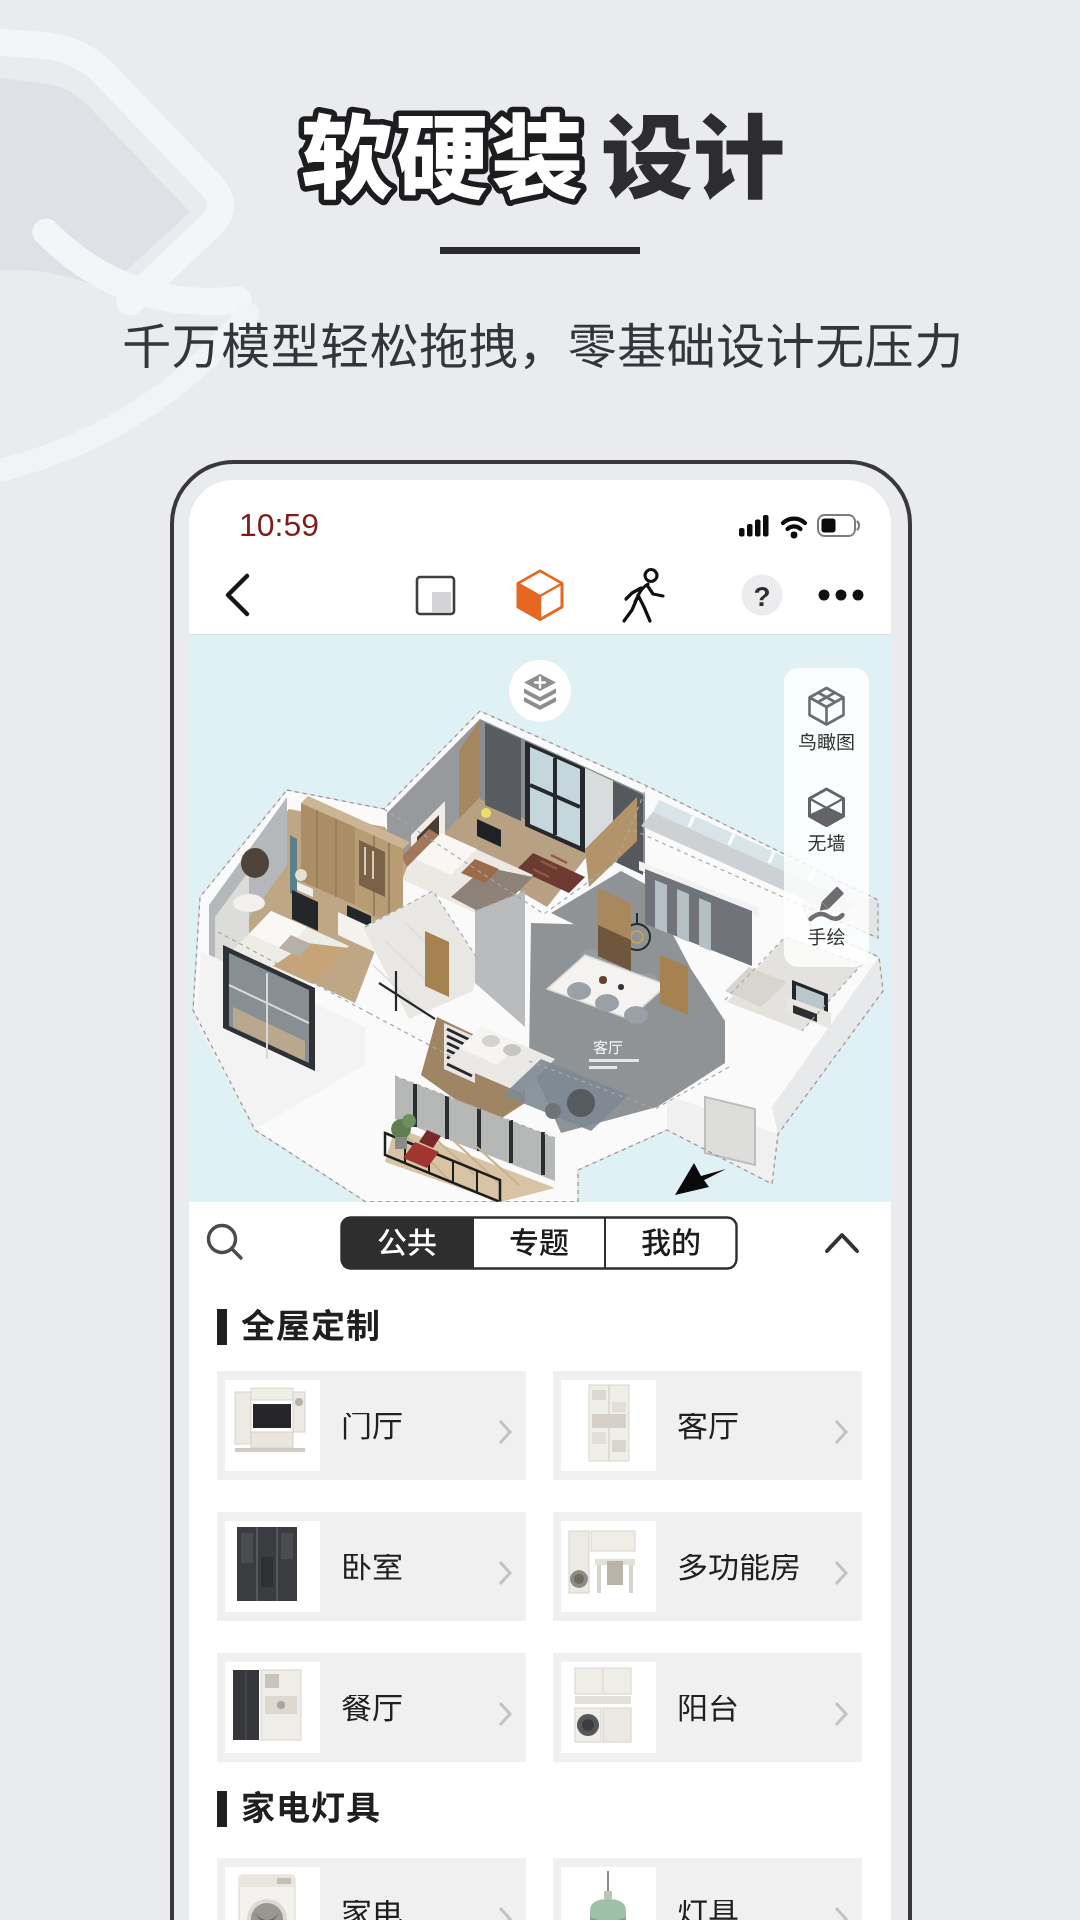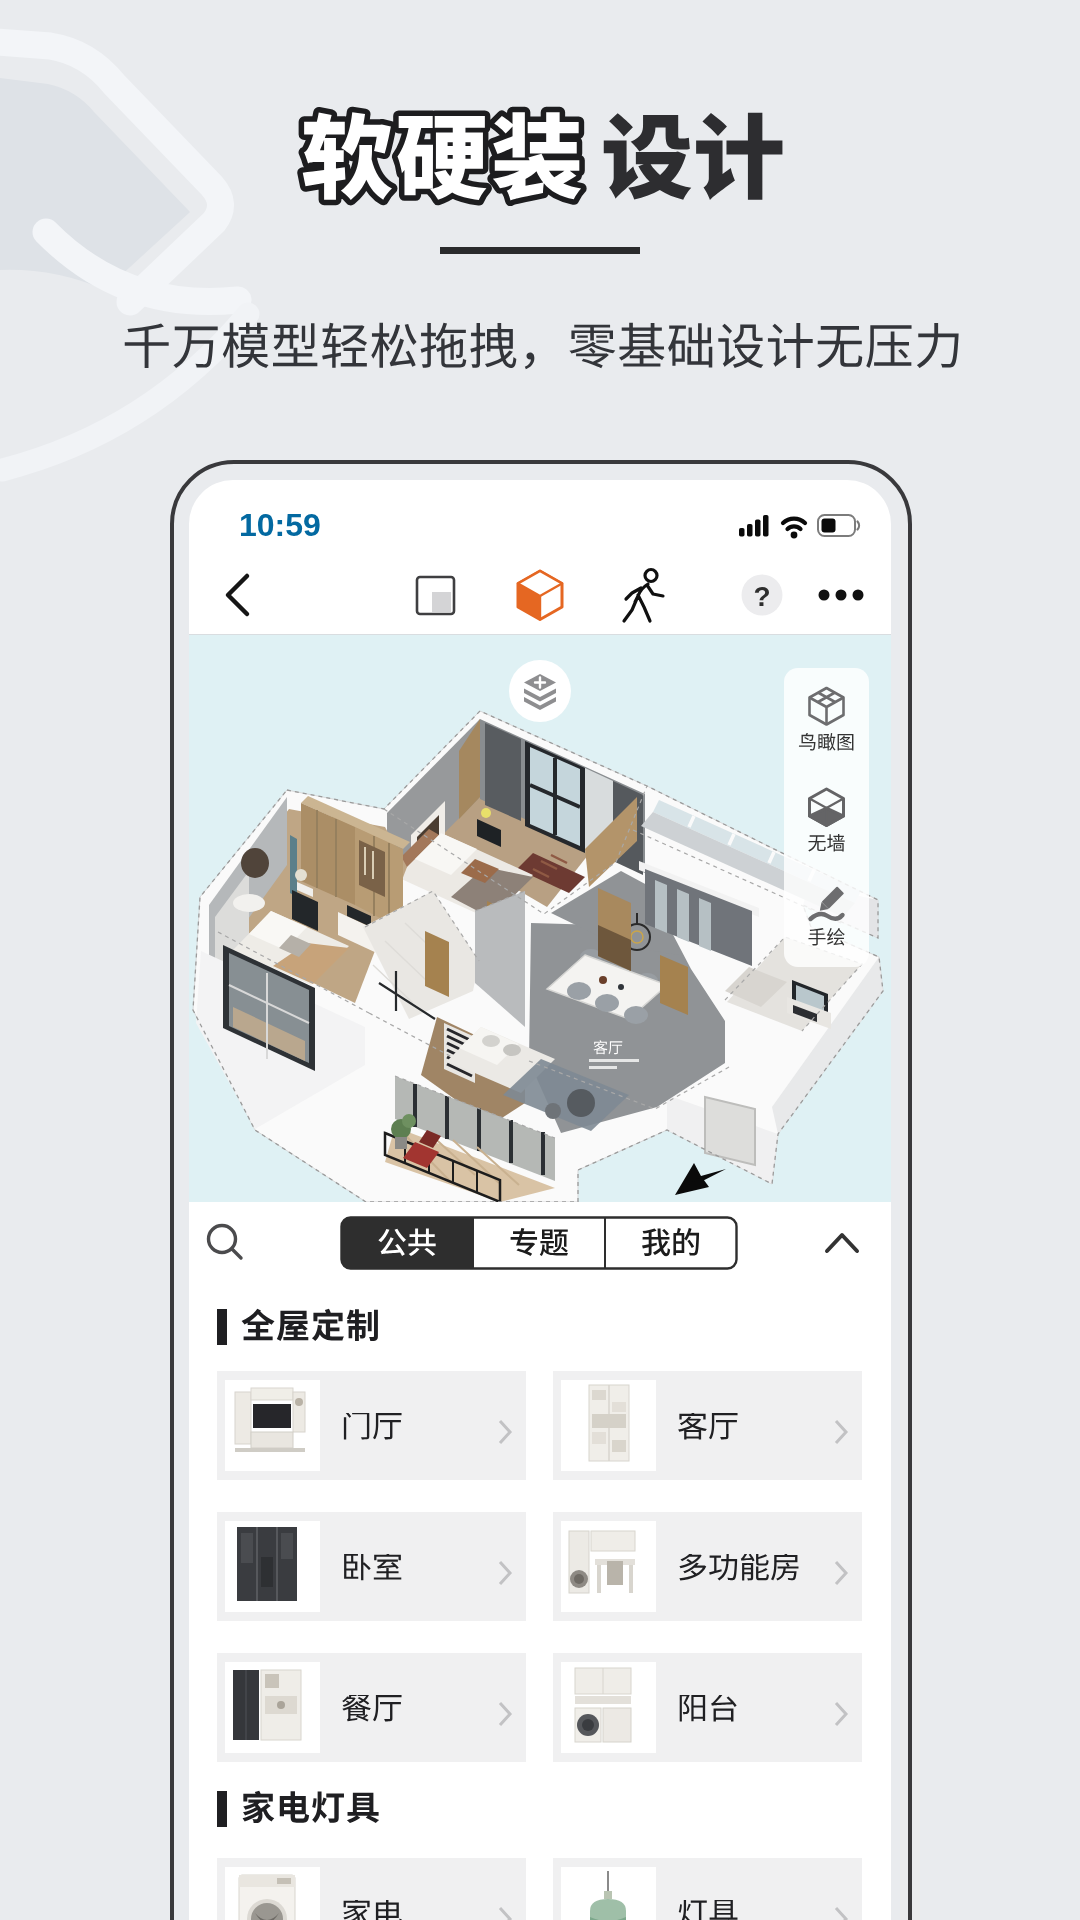--- a/index.html
+++ b/index.html
@@ -21,21 +21,21 @@
     </g>
 <rect x="440" y="247" width="200" height="7" fill="#2a2a2c"></rect>
 </svg>
 <svg class="abs" style="left:0;top:300px" width="1080" height="120" viewBox="0 0 1080 120">
     <g transform="translate(122.2,64)">
       <path d="M38.857 -40.523C31.115000000000002 -38.073 17.101 -36.113 5.194 -34.986000000000004C5.586 -34.153 6.125 -32.683 6.223 -31.752000000000002C11.417 -32.193 17.003 -32.83 22.442 -33.565000000000005V-21.805H2.548V-18.228H22.442V3.92H26.313000000000002V-18.228H46.501000000000005V-21.805H26.313000000000002V-34.153C32.046 -35.084 37.436 -36.162 41.699 -37.436Z M52.538 -37.485V-33.859H65.81700000000001C65.474 -21.266000000000002 64.788 -6.027 51.166 1.1760000000000002C52.097 1.862 53.273 3.0380000000000003 53.861 4.018C63.563 -1.372 67.189 -10.633000000000001 68.61 -20.286H87.083C86.348 -7.203 85.515 -1.8130000000000002 84.045 -0.441C83.457 0.098 82.869 0.196 81.693 0.14700000000000002C80.419 0.14700000000000002 76.842 0.14700000000000002 73.167 -0.196C73.902 0.8330000000000001 74.392 2.3520000000000003 74.441 3.43C77.822 3.6260000000000003 81.25200000000001 3.6750000000000003 83.114 3.528C84.976 3.43 86.201 3.0380000000000003 87.328 1.764C89.239 -0.245 90.12100000000001 -6.174 90.95400000000001 -22.05C91.003 -22.54 91.003 -23.863 91.003 -23.863H69.051C69.394 -27.244 69.541 -30.625 69.639 -33.859H95.511V-37.485Z M122.128 -20.433H139.18V-16.905H122.128ZM122.128 -26.558H139.18V-23.128H122.128ZM134.868 -41.160000000000004V-37.093H127.322V-41.160000000000004H123.843V-37.093H116.64V-33.957H123.843V-30.282H127.322V-33.957H134.868V-30.282H138.445V-33.957H145.305V-37.093H138.445V-41.160000000000004ZM118.69800000000001 -29.351000000000003V-14.161000000000001H128.69400000000002C128.498 -12.691 128.302 -11.368 127.959 -10.094000000000001H115.66V-6.958H126.881C125.019 -3.185 121.491 -0.5880000000000001 114.288 0.98C114.974 1.715 115.905 3.087 116.248 3.92C124.774 1.862 128.743 -1.6660000000000001 130.703 -6.86C133.153 -1.47 137.71 2.205 144.07999999999998 3.92C144.57 2.9890000000000003 145.55 1.617 146.334 0.882C140.797 -0.29400000000000004 136.583 -2.9890000000000003 134.231 -6.958H145.207V-10.094000000000001H131.63400000000001C131.879 -11.368 132.124 -12.74 132.27100000000002 -14.161000000000001H142.757V-29.351000000000003ZM107.575 -41.160000000000004V-31.703000000000003H101.45V-28.273H107.575V-28.224C106.252 -21.560000000000002 103.41 -13.769 100.568 -9.653C101.205 -8.771 102.087 -7.154 102.528 -6.0760000000000005C104.39 -8.967 106.154 -13.426 107.575 -18.228V3.871H111.103V-21.364C112.426 -18.767 113.945 -15.631 114.582 -14.014000000000001L116.934 -16.66C116.101 -18.179000000000002 112.377 -24.304000000000002 111.103 -26.215V-28.273H116.15V-31.703000000000003H111.103V-41.160000000000004Z M179.615 -38.367000000000004V-21.952H182.996V-38.367000000000004ZM188.778 -40.866V-18.963C188.778 -18.326 188.582 -18.13 187.798 -18.081C187.063 -18.032 184.613 -18.032 181.82 -18.13C182.359 -17.150000000000002 182.849 -15.729000000000001 183.04500000000002 -14.749C186.524 -14.749 188.925 -14.798 190.395 -15.386000000000001C191.865 -15.925 192.257 -16.856 192.257 -18.914V-40.866ZM167.512 -35.917V-29.155H161.436V-29.449V-35.917ZM151.783 -29.155V-25.872H157.761C157.222 -22.589000000000002 155.605 -19.257 151.391 -16.66C152.077 -16.17 153.302 -14.798 153.792 -14.112C158.79 -17.199 160.652 -21.609 161.191 -25.872H167.512V-15.337H170.99099999999999V-25.872H176.577V-29.155H170.99099999999999V-35.917H175.548V-39.151H153.4V-35.917H158.055V-29.498V-29.155ZM171.383 -16.268V-10.829H155.899V-7.448H171.383V-1.225H150.803V2.205H195.148V-1.225H175.156V-7.448H190.052V-10.829H175.156V-16.268Z M201.969 -16.268C202.361 -16.66 203.88 -16.954 205.546 -16.954H210.005V-9.898L199.96 -8.183L200.744 -4.606L210.005 -6.4190000000000005V3.6750000000000003H213.435V-7.105L218.923 -8.232000000000001L218.727 -11.466000000000001L213.435 -10.486V-16.954H218.38400000000001V-20.286H213.435V-27.881H210.005V-20.286H205.252C206.624 -23.667 207.996 -27.685000000000002 209.172 -31.899H218.825V-35.378H210.054C210.495 -37.044000000000004 210.838 -38.759 211.181 -40.425000000000004L207.604 -41.160000000000004C207.359 -39.249 206.967 -37.289 206.526 -35.378H200.401V-31.899H205.693C204.713 -27.93 203.635 -24.696 203.145 -23.471C202.312 -21.315 201.675 -19.747 200.842 -19.502000000000002C201.234 -18.62 201.773 -16.954 201.969 -16.268ZM221.128 -38.563V-35.182H236.808C232.839 -28.959 225.489 -23.716 218.531 -21.021C219.315 -20.286 220.393 -18.914 220.883 -18.032C224.607 -19.649 228.38 -21.805 231.81 -24.5C235.828 -22.54 240.238 -20.041 242.639 -18.277L244.844 -21.217000000000002C242.541 -22.785 238.327 -24.990000000000002 234.505 -26.803C237.739 -29.841 240.483 -33.369 242.296 -37.436L239.748 -38.71L239.013 -38.563ZM221.373 -16.268V-12.887H230.144V-0.882H218.58V2.548H244.648V-0.882H233.81900000000002V-12.887H242.541V-16.268Z M274.058 -39.543C272.539 -32.34 269.844 -25.431 266.071 -21.07C266.953 -20.580000000000002 268.668 -19.453 269.354 -18.865000000000002C273.127 -23.618000000000002 276.116 -31.017 277.88 -38.857ZM286.014 -40.082 282.535 -39.298C284.69100000000003 -30.87 287.288 -24.696 291.502 -19.012C292.041 -20.041 293.315 -21.315 294.344 -22.05C290.62 -26.901 288.023 -32.487 286.014 -40.082ZM257.251 -41.160000000000004V-30.772000000000002H249.754V-27.342000000000002H256.908C255.34 -20.580000000000002 252.253 -12.789 249.068 -8.722C249.754 -7.791 250.636 -6.174 251.028 -5.194C253.331 -8.428 255.585 -13.769 257.251 -19.306V3.871H260.828V-20.384C262.396 -17.64 264.16 -14.406 264.993 -12.593L267.541 -15.582C266.61 -17.101 262.494 -23.177 260.828 -25.333000000000002V-27.342000000000002H267.002V-30.772000000000002H260.828V-41.160000000000004ZM283.515 -12.005C284.838 -9.555 286.259 -6.713 287.435 -4.018L272.98 -2.3520000000000003C276.312 -8.575000000000001 279.497 -16.464000000000002 281.751 -24.01L277.88 -25.431C275.822 -17.101 271.853 -8.036 270.53 -5.684C269.354 -3.234 268.374 -1.617 267.394 -1.274C267.835 -0.29400000000000004 268.472 1.568 268.668 2.3520000000000003C270.089 1.715 272.147 1.372 288.758 -0.784C289.297 0.539 289.738 1.764 290.032 2.842L293.462 1.274C292.286 -2.45 289.248 -8.624 286.602 -13.279Z M305.134 -41.111000000000004V-31.262H298.862V-27.832H305.134V-16.905L298.421 -14.945L299.352 -11.368L305.134 -13.23V-0.686C305.134 0.0 304.889 0.196 304.252 0.196C303.664 0.245 301.753 0.245 299.646 0.196C300.136 1.225 300.626 2.793 300.724 3.724C303.86 3.773 305.771 3.6260000000000003 306.996 2.9890000000000003C308.221 2.4010000000000002 308.662 1.372 308.662 -0.686V-14.406L314.003 -16.17L313.513 -19.551000000000002L308.662 -17.983V-27.832H313.709V-31.262H308.662V-41.111000000000004ZM321.304 -41.209C319.589 -34.986000000000004 316.551 -29.008000000000003 312.729 -25.137C313.562 -24.647000000000002 315.081 -23.52 315.718 -22.981C317.678 -25.137 319.491 -27.881 321.059 -30.968H343.648V-34.300000000000004H322.627C323.46 -36.26 324.195 -38.318000000000005 324.832 -40.376000000000005ZM319.05 -25.48V-17.150000000000002L314.003 -15.190000000000001L315.13 -12.103L319.05 -13.622V-2.205C319.05 2.3520000000000003 320.569 3.528 326.008 3.528C327.233 3.528 336.494 3.528 337.817 3.528C342.374 3.528 343.501 1.8130000000000002 344.04 -3.92C343.011 -4.1160000000000005 341.639 -4.606 340.806 -5.194C340.561 -0.5880000000000001 340.12 0.29400000000000004 337.621 0.29400000000000004C335.661 0.29400000000000004 327.674 0.29400000000000004 326.155 0.29400000000000004C322.97 0.29400000000000004 322.382 -0.14700000000000002 322.382 -2.205V-14.945L328.311 -17.248V-4.361H331.594V-18.522000000000002L337.523 -20.825C337.523 -14.994 337.474 -10.780000000000001 337.327 -10.045C337.18 -9.261000000000001 336.837 -9.114 336.249 -9.114C335.759 -9.114 334.436 -9.114 333.456 -9.163C333.897 -8.379 334.19100000000003 -6.958 334.289 -5.929C335.46500000000003 -5.929 337.131 -5.978000000000001 338.258 -6.272C339.581 -6.615 340.414 -7.497 340.561 -9.261000000000001C340.70799999999997 -10.682 340.757 -16.856 340.806 -23.618000000000002L340.953 -24.206L338.601 -25.137L337.964 -24.647000000000002L337.719 -24.402L331.594 -22.05V-29.449H328.311V-20.776L322.382 -18.473V-25.48Z M354.34 -41.111000000000004V-31.262H348.852V-27.832H354.34V-16.905C351.988 -16.17 349.881 -15.582 348.117 -15.141L349.097 -11.515L354.34 -13.23V-0.441C354.34 0.196 354.095 0.392 353.507 0.392C352.968 0.392 351.253 0.392 349.293 0.343C349.783 1.323 350.224 2.94 350.371 3.822C353.262 3.822 355.026 3.724 356.153 3.136C357.329 2.548 357.77 1.5190000000000001 357.77 -0.49V-14.357000000000001L363.111 -16.121000000000002L362.621 -19.502000000000002L357.77 -17.983V-27.832H362.866V-31.262H357.77V-41.111000000000004ZM387.17 -13.524000000000001C385.847 -11.564 384.132 -9.8 382.074 -8.183C381.486 -10.241 380.947 -12.544 380.506 -15.141H390.649V-35.035000000000004H378.987V-41.111000000000004H375.312L375.41 -35.035000000000004H364.777V-12.495000000000001H368.256V-15.141H376.929C377.468 -11.76 378.154 -8.722 378.987 -6.125C374.332 -3.3320000000000003 368.599 -1.323 362.719 0.0C363.405 0.8330000000000001 364.483 2.45 364.826 3.283C370.265 1.8130000000000002 375.606 -0.196 380.261 -2.891C382.221 1.421 384.96500000000003 3.92 388.64 3.92C392.217 3.92 393.491 1.862 394.128 -5.096C393.246 -5.390000000000001 391.923 -6.174 391.188 -6.909000000000001C390.894 -1.421 390.355 0.392 388.934 0.392C386.68 0.392 384.769 -1.47 383.299 -4.851C386.23900000000003 -6.958 388.787 -9.359 390.698 -12.201ZM368.256 -31.85H375.508L375.753 -26.705000000000002H368.256ZM368.256 -18.326V-23.618000000000002H375.949C376.096 -21.805 376.29200000000003 -20.041 376.488 -18.326ZM387.121 -23.618000000000002V-18.326H380.065C379.869 -19.992 379.673 -21.756 379.526 -23.618000000000002ZM387.121 -26.705000000000002H379.281L379.085 -31.85H387.121Z M403.693 5.243C408.838 3.43 412.17 -0.5880000000000001 412.17 -5.88C412.17 -9.31 410.7 -11.515 408.005 -11.515C405.996 -11.515 404.281 -10.290000000000001 404.281 -7.987C404.281 -5.684 405.947 -4.508 407.956 -4.508L408.789 -4.606C408.544 -1.225 406.388 1.078 402.615 2.646Z M454.957 -28.469V-26.166H465.59V-28.469ZM453.879 -23.569000000000003V-21.168H465.639V-23.569000000000003ZM474.116 -23.569000000000003V-21.168H486.219V-23.569000000000003ZM474.116 -28.469V-26.166H484.994V-28.469ZM449.224 -33.614000000000004V-25.039H452.556V-31.066000000000003H468.04V-23.471H471.666V-31.066000000000003H487.395V-25.039H490.825V-33.614000000000004H471.666V-36.407000000000004H487.885V-39.2H452.066V-36.407000000000004H468.04V-33.614000000000004ZM466.57 -14.602C468.04 -13.426 469.755 -11.809000000000001 470.686 -10.584H453.879V-7.791H480.633C477.791 -5.782 473.92 -3.6750000000000003 470.735 -2.3520000000000003C467.452 -3.479 464.022 -4.508 461.082 -5.243L459.514 -2.891C466.08 -1.078 474.606 2.0580000000000003 478.967 4.312L480.584 1.568C479.016 0.784 477.007 -0.049 474.753 -0.931C478.918 -3.0380000000000003 483.818 -6.125 486.66 -9.114L484.308 -10.780000000000001L483.769 -10.584H471.372L473.332 -12.054C472.352 -13.279 470.49 -15.043000000000001 468.873 -16.17ZM470.735 -22.295C465.443 -18.326 455.594 -14.896 447.215 -13.132C447.999 -12.348 448.832 -11.221 449.273 -10.388C456.035 -12.005 463.63 -14.651 469.412 -17.934C474.998 -14.945 484.21 -11.956000000000001 490.825 -10.633000000000001C491.315 -11.466000000000001 492.344 -12.838000000000001 493.079 -13.573C486.415 -14.700000000000001 477.35 -17.101 472.156 -19.6L473.528 -20.580000000000002Z M528.516 -41.111000000000004V-36.407000000000004H510.68V-41.160000000000004H507.005V-36.407000000000004H499.508V-33.32H507.005V-17.591H497.254V-14.455H507.936C505.094 -10.976 500.782 -7.889 496.764 -6.272C497.548 -5.586 498.626 -4.312 499.165 -3.43C503.918 -5.684 508.916 -9.849 511.954 -14.455H527.438C530.427 -10.094000000000001 535.229 -6.027 539.933 -4.018C540.521 -4.9 541.599 -6.223 542.383 -6.909000000000001C538.267 -8.379 534.102 -11.221 531.309 -14.455H541.795V-17.591H532.24V-33.32H539.639V-36.407000000000004H532.24V-41.111000000000004ZM510.68 -33.32H528.516V-30.037000000000003H510.68ZM517.54 -12.887V-8.771H507.495V-5.7330000000000005H517.54V-0.539H501.076V2.597H538.218V-0.539H521.264V-5.7330000000000005H531.554V-8.771H521.264V-12.887ZM510.68 -27.293000000000003H528.516V-23.863H510.68ZM510.68 -21.07H528.516V-17.591H510.68Z M546.999 -38.563V-35.182H552.977C551.605 -27.685000000000002 549.4 -20.727 545.921 -16.072C546.509 -15.092 547.342 -13.034 547.587 -12.103C548.518 -13.328000000000001 549.4 -14.651 550.184 -16.121000000000002V1.6660000000000001H553.32V-2.254H562.581V-23.471H553.418C554.692 -27.146 555.721 -31.115000000000002 556.505 -35.182H563.708V-38.563ZM553.32 -20.139H559.445V-5.537H553.32ZM565.178 -17.150000000000002V0.8330000000000001H586.542V3.43H590.07V-17.150000000000002H586.542V-2.744H579.486V-20.629H588.796V-36.505H585.317V-23.912000000000003H579.486V-40.866H575.86V-23.912000000000003H569.686V-36.505H566.354V-20.629H575.86V-2.744H568.902V-17.150000000000002Z M599.978 -38.024C602.575 -35.721000000000004 605.858 -32.438 607.377 -30.331L609.876 -32.928000000000004C608.308 -34.937000000000005 605.025 -38.122 602.379 -40.278ZM596.107 -25.774V-22.246000000000002H603.016V-4.655C603.016 -2.4010000000000002 601.497 -0.784 600.566 -0.196C601.252 0.539 602.232 2.0580000000000003 602.575 2.94C603.31 1.96 604.633 0.98 613.355 -5.488C612.914 -6.223 612.326 -7.595000000000001 612.032 -8.575000000000001L606.593 -4.606V-25.774ZM618.059 -39.396V-33.957C618.059 -30.331 616.981 -26.264 610.513 -23.324C611.199 -22.736 612.473 -21.315 612.914 -20.580000000000002C619.97 -23.961000000000002 621.538 -29.253 621.538 -33.859V-35.966H630.211V-28.077C630.211 -24.353 630.897 -22.981 634.327 -22.981C634.866 -22.981 637.267 -22.981 638.002 -22.981C638.982 -22.981 640.011 -23.03 640.599 -23.226000000000003C640.452 -24.059 640.354 -25.48 640.256 -26.411C639.668 -26.264 638.639 -26.166 637.953 -26.166C637.316 -26.166 635.111 -26.166 634.572 -26.166C633.788 -26.166 633.69 -26.607 633.69 -28.028000000000002V-39.396ZM633.445 -16.072C631.681 -12.152000000000001 629.035 -8.918000000000001 625.801 -6.321000000000001C622.518 -9.016 619.921 -12.299000000000001 618.157 -16.072ZM612.816 -19.502000000000002V-16.072H615.364L614.678 -15.827C616.638 -11.319 619.431 -7.399 622.91 -4.214C619.235 -1.862 615.021 -0.245 610.709 0.735C611.395 1.5190000000000001 612.179 2.9890000000000003 612.473 3.92C617.226 2.646 621.734 0.784 625.703 -1.911C629.427 0.8330000000000001 633.886 2.842 638.933 4.067C639.374 3.0380000000000003 640.403 1.568 641.187 0.784C636.483 -0.196 632.269 -1.911 628.692 -4.214C632.857 -7.84 636.189 -12.544 638.149 -18.669L635.895 -19.649L635.258 -19.502000000000002Z M650.213 -37.975C652.957 -35.672000000000004 656.387 -32.34 657.955 -30.233L660.454 -32.977000000000004C658.788 -34.986000000000004 655.309 -38.122 652.614 -40.327ZM645.754 -25.774V-22.148H653.545V-4.557C653.545 -2.45 652.026 -0.98 651.095 -0.392C651.781 0.343 652.761 2.009 653.104 2.9890000000000003C653.888 1.96 655.26 0.882 664.521 -5.684C664.129 -6.37 663.541 -7.938000000000001 663.296 -8.918000000000001L657.269 -4.8020000000000005V-25.774ZM674.174 -41.013V-24.892H661.728V-21.119H674.174V3.92H678.045V-21.119H690.491V-24.892H678.045V-41.013Z M698.586 -37.877V-34.251000000000005H714.854C714.707 -30.772000000000002 714.56 -27.048000000000002 713.972 -23.373H695.548V-19.796H713.2860000000001C711.277 -11.368 706.524 -3.479 694.911 0.931C695.842 1.6660000000000001 696.92 2.9890000000000003 697.41 3.92C710.052 -1.127 714.952 -10.192 717.01 -19.796H718.039V-2.94C718.039 1.5190000000000001 719.4110000000001 2.793 724.507 2.793C725.5360000000001 2.793 732.543 2.793 733.67 2.793C738.374 2.793 739.55 0.735 740.04 -7.105C738.962 -7.3500000000000005 737.345 -7.987 736.463 -8.673C736.218 -1.96 735.826 -0.8330000000000001 733.425 -0.8330000000000001C731.906 -0.8330000000000001 726.026 -0.8330000000000001 724.85 -0.8330000000000001C722.351 -0.8330000000000001 721.861 -1.1760000000000002 721.861 -2.94V-19.796H739.599V-23.373H717.647C718.186 -27.048000000000002 718.431 -30.723000000000003 718.529 -34.251000000000005H736.806V-37.877Z M776.016 -13.279C778.662 -10.976 781.602 -7.6930000000000005 782.925 -5.537L785.767 -7.644C784.346 -9.751000000000001 781.406 -12.789 778.711 -15.043000000000001ZM748.135 -38.808V-22.981C748.135 -15.533000000000001 747.841 -5.341 744.068 1.911C744.901 2.254 746.469 3.3320000000000003 747.106 3.92C751.075 -3.6750000000000003 751.663 -15.141 751.663 -22.981V-35.28H789.344V-38.808ZM768.519 -32.585V-22.05H755.142V-18.571H768.519V-1.6660000000000001H751.908V1.8130000000000002H789.148V-1.6660000000000001H772.243V-18.571H786.796V-22.05H772.243V-32.585Z M812.09 -41.062000000000005V-32.585V-30.478H796.067V-26.705000000000002H811.894C811.159 -17.493000000000002 807.925 -6.713 794.597 1.225C795.528 1.862 796.851 3.234 797.439 4.1160000000000005C811.698 -4.557 815.03 -16.513 815.716 -26.705000000000002H832.523C831.543 -9.408000000000001 830.465 -2.45 828.701 -0.784C828.113 -0.14700000000000002 827.476 0.0 826.447 0.0C825.222 0.0 822.086 -0.049 818.705 -0.343C819.44 0.735 819.881 2.3520000000000003 819.979 3.43C823.017 3.577 826.153 3.6750000000000003 827.819 3.528C829.73 3.3320000000000003 830.857 2.9890000000000003 832.033 1.5190000000000001C834.238 -0.882 835.218 -8.232000000000001 836.345 -28.518C836.394 -29.057000000000002 836.443 -30.478 836.443 -30.478H815.912V-32.585V-41.062000000000005Z" fill="#33353a"></path>
     </g>
   </svg>
 <div class="abs" style="left:170px;top:460px;width:734px;height:1464px;border:4px solid #39393c;border-radius:64px 64px 0 0;background:#e9ebee"></div>
 <div class="abs" style="left:189px;top:480px;width:702px;height:1440px;border-radius:44px 44px 0 0;background:#ffffff;overflow:hidden" id="screen">
-<div class="abs" style="left:50px;top:27px;font-size:32px;font-weight:bold;color:#0369a1">10:59</div>
+<div class="abs" style="left:50px;top:27px;font-size:32px;font-weight:normal;color:#7f1d1d">10:59</div>
 <svg class="abs" style="left:550px;top:30px" width="140" height="30" viewBox="0 0 140 30">
 <g fill="#0b0b0b">
 <rect x="0" y="18" width="5.5" height="8.5" rx="1.8"></rect>
         <rect x="8" y="14" width="5.5" height="12.5" rx="1.8"></rect>
         <rect x="16" y="9.5" width="5.5" height="17" rx="1.8"></rect>
         <rect x="24" y="5" width="5.5" height="21.5" rx="1.8"></rect>
 </g>
 <g fill="none" stroke="#0b0b0b" stroke-linecap="round">
 <path d="M44,13 a16,16 0 0 1 22,0" stroke-width="4.2"></path>
 <path d="M48.5,19 a9.5,9.5 0 0 1 13,0" stroke-width="4.2"></path>

